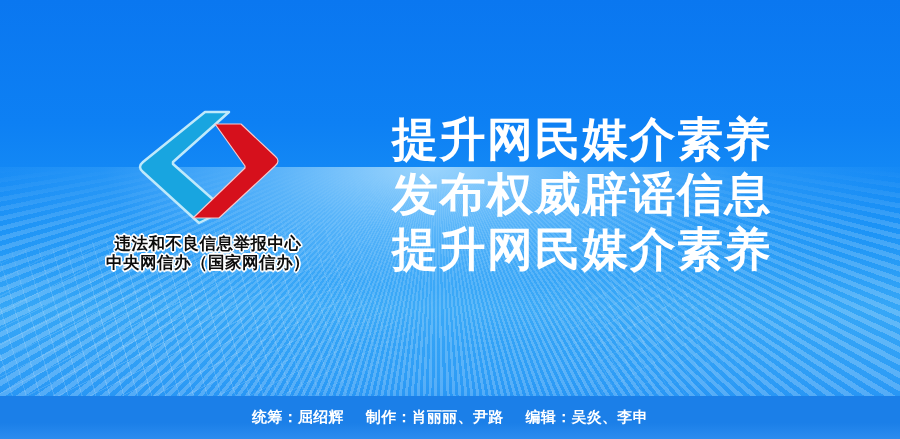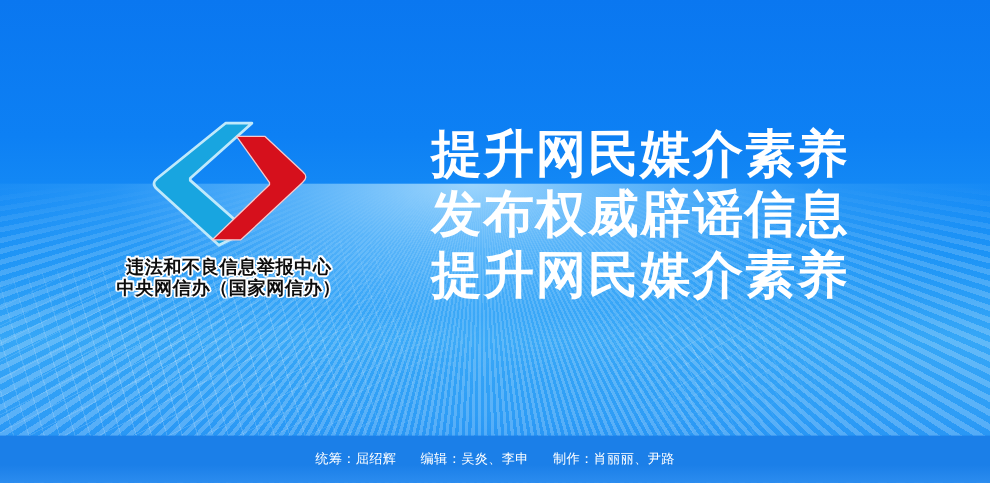--- a/index.html
+++ b/index.html
@@ -156,22 +156,22 @@
     justify-content: center;
   }
   .credits-inner {
     display: flex;
     align-items: center;
     gap: 22px;
     white-space: nowrap;
   }
   .credit-item {
     font-family: "Liberation Sans", "DejaVu Sans", sans-serif;
-    font-weight: normal;
-    font-size: 12px;
+    font-weight: bold;
+    font-size: 15px;
     color: #ffffff;
     letter-spacing: 0.3px;
   }
 </style>
 </head>
 <body>
 
 <div id="banner">
 
   <div class="bg-base"></div>
@@ -194,18 +194,18 @@
 
   <div class="headline">
     <div class="headline-line">提升网民媒介素养</div>
     <div class="headline-line">发布权威辟谣信息</div>
     <div class="headline-line">提升网民媒介素养</div>
   </div>
 
   <div class="credits-bar">
     <div class="credits-inner">
       <span class="credit-item">统筹：屈绍辉</span>
+      <span class="credit-item">制作：肖丽丽、尹路</span>
       <span class="credit-item">编辑：吴炎、李申</span>
-      <span class="credit-item">制作：肖丽丽、尹路</span>
     </div>
   </div>
 
 </div>
 
 </body></html>

